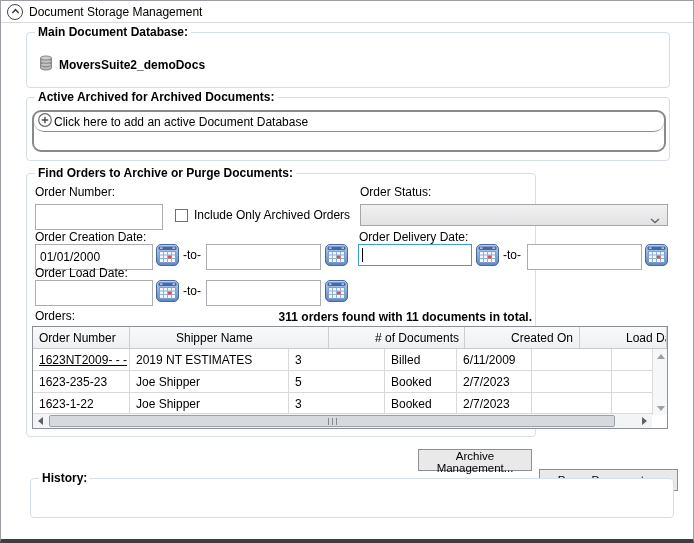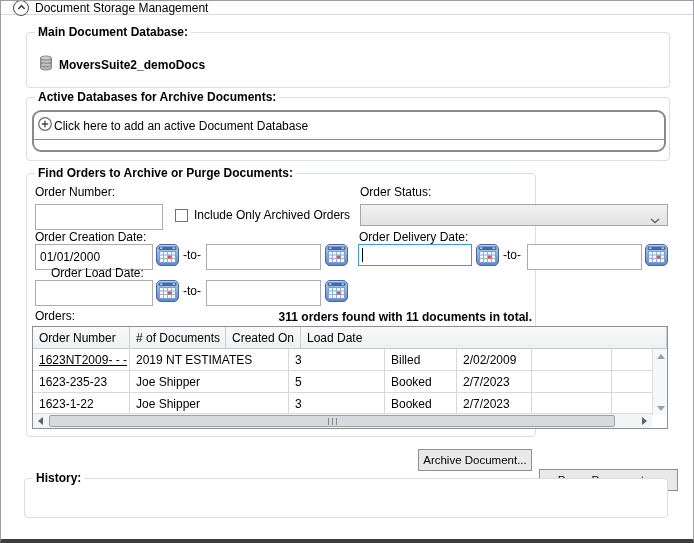--- a/index.html
+++ b/index.html
@@ -3,55 +3,55 @@
 <meta charset="utf-8">
 <style>
   * { box-sizing: border-box; margin: 0; padding: 0; }
   html,body { background:#fff; }
   body { font-family:"Liberation Sans", sans-serif; font-size:12px; color:#000; }
 
   .panel { position:relative; width:694px; height:543px; background:#fff;
            border:1px solid #9a9da1; border-bottom:4px solid #3e3e40; overflow:hidden; }
 
   
-  .hdr { position:absolute; left:0; top:0; right:0; height:14px; display:flex; align-items:center;
-         gap:6px; padding-left:12px; border-bottom:1px solid #d9d9d9; background:#fff; }
+  .hdr { position:absolute; left:0; top:0; right:0; height:22px; display:flex; align-items:center;
+         gap:6px; padding-left:6px; border-bottom:1px solid #d9d9d9; background:#fff; }
   .expander { width:16px; height:16px; border:1px solid #454545; border-radius:50%; display:flex;
               align-items:center; justify-content:center; background:#fff; cursor:pointer; }
 
   
   .gb { position:absolute; border:1px solid #d5dfe5; border-radius:4px; background:#fff;margin-left:15px; }
   .gb-label { position:absolute; top:-8px; left:8px; background:#fff; padding:0 3px; font-weight:bold; line-height:14px; }
 
   .gb-main { left:10px; top:31px; width:644px; height:56px; }
   .db-row { position:absolute; left:11px; top:22px; display:flex; align-items:center; gap:5px; }
   .db-name { font-weight:bold; }
 
   .gb-active { left:10px; top:96px; width:644px; height:64px; }
   .add-list { position:absolute; left:5px; top:12px; width:634px; height:42px;
               border:2px solid #8a8a8a; border-radius:9px; background:#fff; overflow:hidden; }
-  .add-row { height:28px; border-bottom:1px solid #8f8f8f; display:flex; align-items:center; padding-left:3px; gap:1px; cursor:pointer; }
+  .add-row { height:20px; border-bottom:1px solid #8f8f8f; display:flex; align-items:center; padding-left:3px; gap:1px; cursor:pointer;border-radius:10px; }
 
   .gb-find { left:10px; top:172px; width:510px; height:264px; }
   .fo-lbl { position:absolute; line-height:13px; }
   .inp { position:absolute; height:22px; border:1px solid #abadb3; background:#fff; font:inherit; padding:12px 4px; }
   .fake-input { position:absolute; height:22px; background:#fff; border:1px solid #3d9bdd; }
   .caret { position:absolute; left:3px; top:3px; width:1px; height:14px; background:#000; }
   .checkbox { position:absolute; width:13px; height:13px; border:1px solid #707070; background:#fff; cursor:pointer; }
   .combo { position:absolute; height:22px; background:linear-gradient(#f1f1f2,#e2e2e4);
            border:1px solid #a6a6a9; display:flex; align-items:center; cursor:pointer; }
   .combo .chev { position:absolute; right:7px; top:8px; }
   .cal-btn { position:absolute; width:23px; height:22px; cursor:pointer; display:inline-block; }
   .tosep { position:absolute; line-height:22px; }
 
   .summary { position:absolute; right:3px; top:136px; font-weight:bold; }
 
   
   .tbl { position:absolute; left:5px; top:152px; width:636px; height:103px; border:1px solid #8b9097; background:#fff; }
-  .thead { display:flex; height:22px; background:linear-gradient(#f8f9fa,#eef0f2); border-bottom:1px solid #c5c9ce; }
+  .thead { display:flex; height:22px; background:linear-gradient(#f8f9fa,#eef0f2); border-bottom:1px solid #c5c9ce;gap:40px; }
   .th { padding:4px 0 0 6px; border-right:1px solid #cbcfd4; overflow:hidden; white-space:nowrap; }
   .tbody { position:relative; height:66px; overflow:hidden; }
   .tr { display:flex; height:22px; border-bottom:1px solid #d8d8d8; background:#fff; }
   .td { padding:4px 0 0 6px; border-right:1px solid #d8d8d8; overflow:hidden; white-space:nowrap; }
 
   .vsb { position:absolute; right:0; top:0; width:15px; height:66px; background:#f6f7f8; border-left:1px solid #dcdcdc; }
   .vsb .btn { position:absolute; left:0; width:15px; height:14px; display:flex; align-items:center; justify-content:center; cursor:pointer; }
   .tri-up   { width:0; height:0; border-left:4px solid transparent; border-right:4px solid transparent; border-bottom:5px solid #9aa0a5; }
   .tri-down { width:0; height:0; border-left:4px solid transparent; border-right:4px solid transparent; border-top:5px solid #9aa0a5; }
   .hsb { position:absolute; left:0; bottom:0; width:619px; height:15px; background:#f3f4f5; border-top:1px solid #dcdcdc; }
@@ -61,21 +61,21 @@
   .hthumb { position:absolute; left:16px; top:1px; width:566px; height:12px; background:#d6d9dd;
             border:1px solid #9aa0a6; border-radius:2px; cursor:grab; display:flex; align-items:center; justify-content:center; }
   .grip { width:9px; height:7px; background:repeating-linear-gradient(90deg,#84898f 0 1px,transparent 1px 4px); }
 
   
   .btn-std { position:absolute; height:22px; background:#e9e9ea; border:1px solid #8a8f94;
              font:inherit; font-size:11.5px; text-align:center; cursor:pointer; padding:0; }
   .btn-archive { left:417px; top:448px; width:114px; }
   .btn-purge   { left:538px; top:468px; width:139px; }
 
-  .gb-history { left:8px; top:477px; width:644px; height:40px; }
+  .gb-history { left:14px; top:477px; width:644px; height:40px; }
   .btn-history { left:8px; top:10px; width:78px; height:23px; }
 </style>
 </head>
 <body>
 
 <div class="panel">
 
   <div class="hdr">
     <span class="expander">
       <svg width="11" height="11" viewBox="0 0 11 11">
@@ -94,21 +94,21 @@
           <ellipse cx="8" cy="9.6" rx="5.5" ry="2" fill="#c3c3c3" stroke="#878787"></ellipse>
           <ellipse cx="8" cy="6.3" rx="5.5" ry="2" fill="#c3c3c3" stroke="#878787"></ellipse>
           <ellipse cx="8" cy="3" rx="5.5" ry="2" fill="#cdcdcd" stroke="#878787"></ellipse>
         </svg>
       </span>
       <span class="db-name">MoversSuite2_demoDocs</span>
     </div>
   </div>
 
   <div class="gb gb-active">
-    <span class="gb-label">Active Databases for Archive Documents:</span>
+    <span class="gb-label">Active Archived for Archived Documents:</span>
     <div class="add-list">
       <div class="add-row">
         <span>
           <svg width="16" height="16" viewBox="0 0 16 16">
             <circle cx="8" cy="8" r="6.3" fill="#fdfdfd" stroke="#6b6b6b" stroke-width="1.2"></circle>
             <path d="M8 4.8 v6.4 M4.8 8 h6.4" stroke="#4a4a4a" stroke-width="1.4"></path>
           </svg>
         </span>
         <span>Click here to add an active Document Database</span>
       </div>
@@ -195,21 +195,21 @@
             </linearGradient>
           </defs>
           <rect x="0.5" y="0.5" width="22" height="21" rx="4.5" fill="url(#cg)" stroke="#49689c"></rect>
           <rect x="2.5" y="2.5" width="18" height="3.5" rx="1" fill="#3f69ad"></rect>
           <path d="M4 4.2 h2.5 M16.5 4.2 h2.5" stroke="#d8e4f5" stroke-width="1.2"></path>
           <rect x="3.5" y="7.5" width="16" height="11" fill="#f4f7fb" stroke="#7d9cc8"></rect>
           <path d="M7.5 7.5 v11 M11.5 7.5 v11 M15.5 7.5 v11 M3.5 11 h16 M3.5 14.5 h16" stroke="#8fb0d8" fill="none"></path>
           <rect x="12" y="11.5" width="3.5" height="3" fill="#d9534a"></rect>
         </svg></span>
 
-    <span class="fo-lbl" style="left:24px; top:93px;text-align:right;">Order Load Date:</span>
+    <span class="fo-lbl" style="left:8px; top:93px;text-align:right;">Order Load Date:</span>
     <input class="inp" style="left: 8px; top: 106px; width: 118px;" value="">
     <span class="cal-btn" style="left:129px; top:106px;"><svg width="23" height="22" viewBox="0 0 23 22">
           <defs>
             <linearGradient id="cg" x1="0" y1="0" x2="0" y2="1">
               <stop offset="0" stop-color="#bcd2ef"></stop>
               <stop offset="1" stop-color="#5b86c6"></stop>
             </linearGradient>
           </defs>
           <rect x="0.5" y="0.5" width="22" height="21" rx="4.5" fill="url(#cg)" stroke="#49689c"></rect>
           <rect x="2.5" y="2.5" width="18" height="3.5" rx="1" fill="#3f69ad"></rect>
@@ -234,32 +234,33 @@
           <path d="M7.5 7.5 v11 M11.5 7.5 v11 M15.5 7.5 v11 M3.5 11 h16 M3.5 14.5 h16" stroke="#8fb0d8" fill="none"></path>
           <rect x="12" y="11.5" width="3.5" height="3" fill="#d9534a"></rect>
         </svg></span>
 
     <span class="fo-lbl" style="left:8px; top:136px;">Orders:</span>
     <span class="summary">311 orders found with 11 documents in total.</span>
 
     <div class="tbl">
       <div class="thead">
           <div class="th" style="width: 97px;">Order Number</div>
+          <div class="th" style="width: 159px;">Shipper Name</div>
           <div class="th" style="width: 96px;"># of Documents</div>
           <div class="th" style="width: 75px;">Created On</div>
           <div class="th" style="flex: 1 1 0%;">Load Date</div>
         </div>
       <div class="tbody">
         <div>
             <div class="tr">
               <div class="td" style="width: 97px; text-decoration: underline;">1623NT2009- - -</div>
               <div class="td" style="width: 159px;">2019 NT ESTIMATES</div>
               <div class="td" style="width: 96px;">3</div>
               <div class="td" style="width: 72px;">Billed</div>
-              <div class="td" style="width: 75px;">2/02/2009</div>
+              <div class="td" style="width: 75px;">6/11/2009</div>
               <div class="td" style="width: 80px;"></div>
               <div class="td" style="flex: 1 1 0%;"></div>
             </div>
             <div class="tr">
               <div class="td" style="width: 97px;">1623-235-23</div>
               <div class="td" style="width: 159px;">Joe Shipper</div>
               <div class="td" style="width: 96px;">5</div>
               <div class="td" style="width: 72px;">Booked</div>
               <div class="td" style="width: 75px;">2/7/2023</div>
               <div class="td" style="width: 80px;"></div>
@@ -291,20 +292,20 @@
         <div class="btn" style="right:0;">
             <span class="tri-right"></span>
           </div>
         <div class="hthumb">
             <span class="grip"></span>
           </div>
       </div>
     </div>
   </div>
 
-  <button class="btn-std btn-archive">Archive Document...</button>
+  <button class="btn-std btn-archive">Archive Management...</button>
   <button class="btn-std btn-purge">Purge Documents...</button>
 
   <div class="gb gb-history">
     <span class="gb-label">History:</span>
   </div>
 
 </div>
 
 </body></html>

